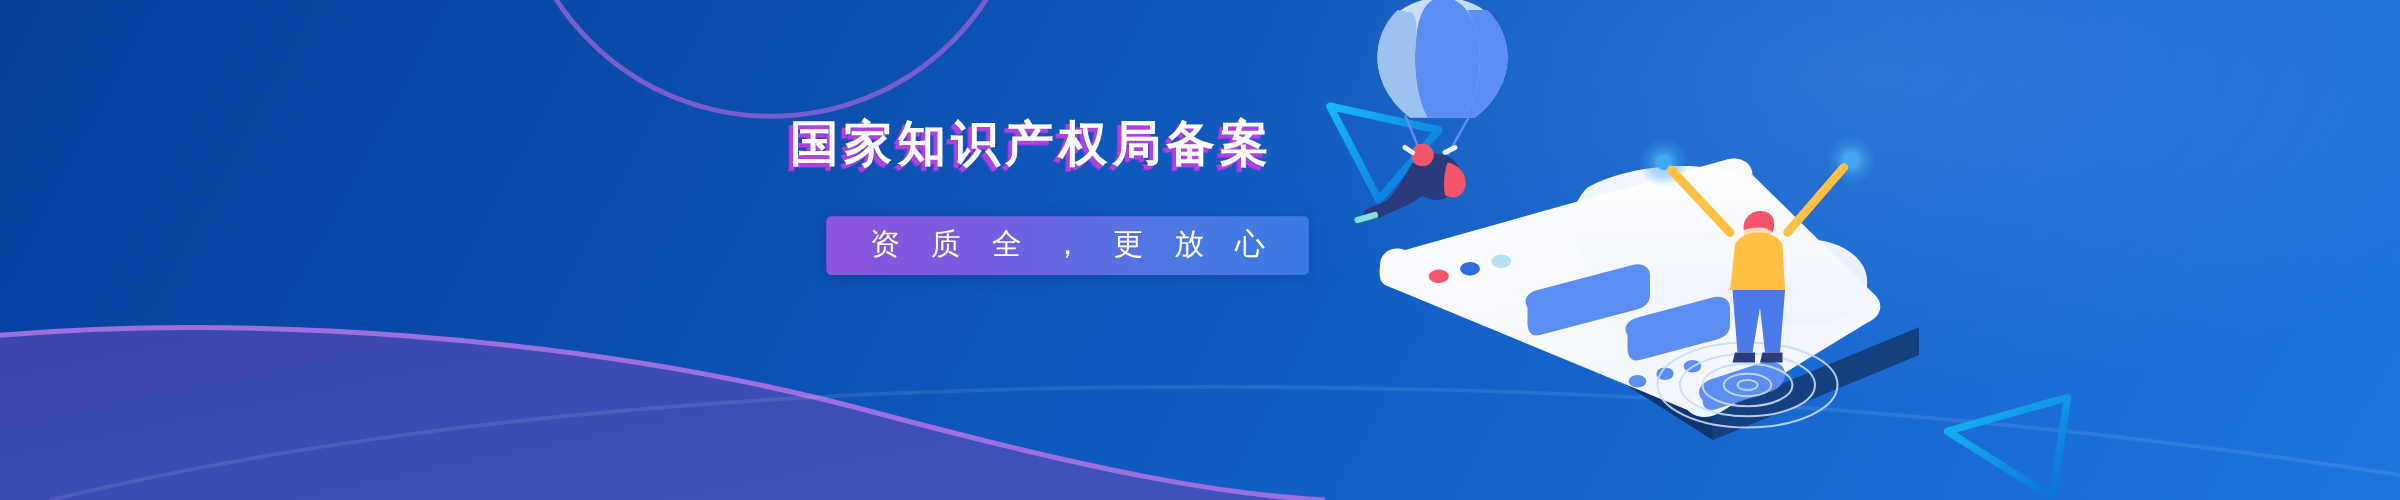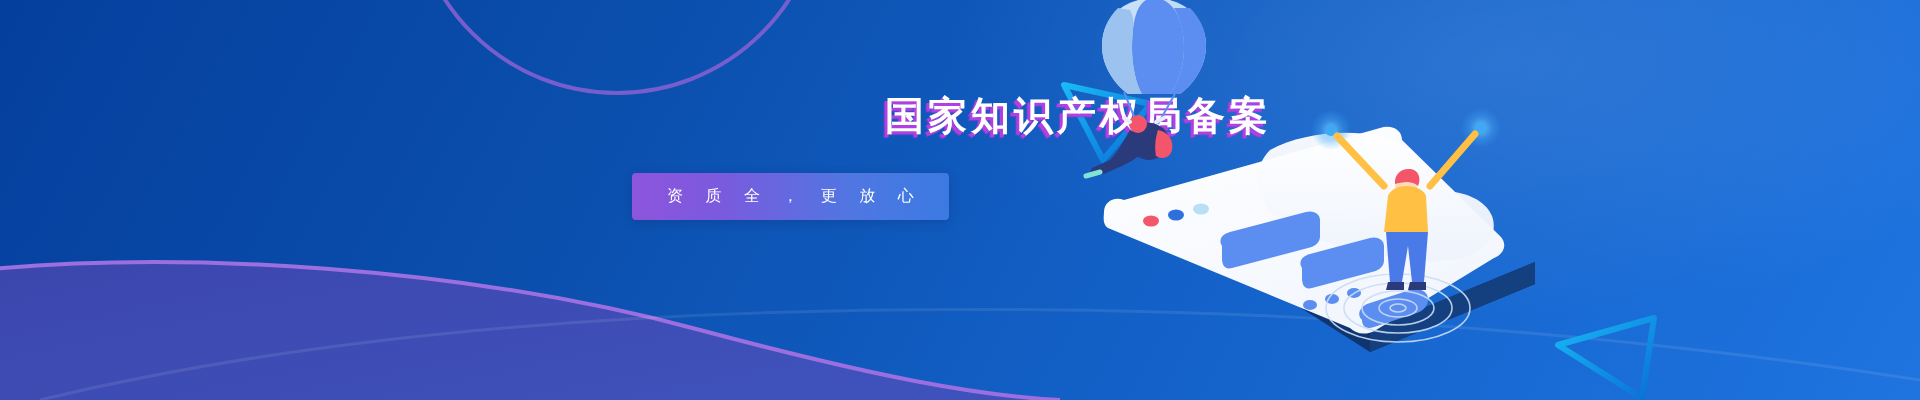--- a/index.html
+++ b/index.html
@@ -38,36 +38,36 @@
   }
 
   .headline {
     font-size: 39px;
     font-weight: bold;
     color: #ffffff;
     letter-spacing: 4px;
     line-height: 60px;
     white-space: nowrap;
     text-shadow: -3px 3px 0 #b23fe0, -4px 4px 0 rgba(140,60,220,.55);
-    text-align: right;
   }
 
   .badge {
     margin-top: 27px;
     display: inline-block;
     padding: 10px 26px 11px 26px;
     border-radius: 4px;
     background: linear-gradient(90deg, #8d55dc 0%, #7a5ade 28%, #4f77e2 70%, #3b7ae2 100%);
     color: #ffffff;
-    font-size: 16px;
+    font-size: 24px;
     letter-spacing: 9px;
     text-indent: 9px;
     line-height: 26px;
     white-space: nowrap;
     box-shadow: 0 2px 10px rgba(20,30,90,.25);
+    margin-left: 29px;
   }
 
   
   .art {
     position: absolute;
     left: 1080px;
     top: 0;
     width: 500px;
     height: 400px;
   }

